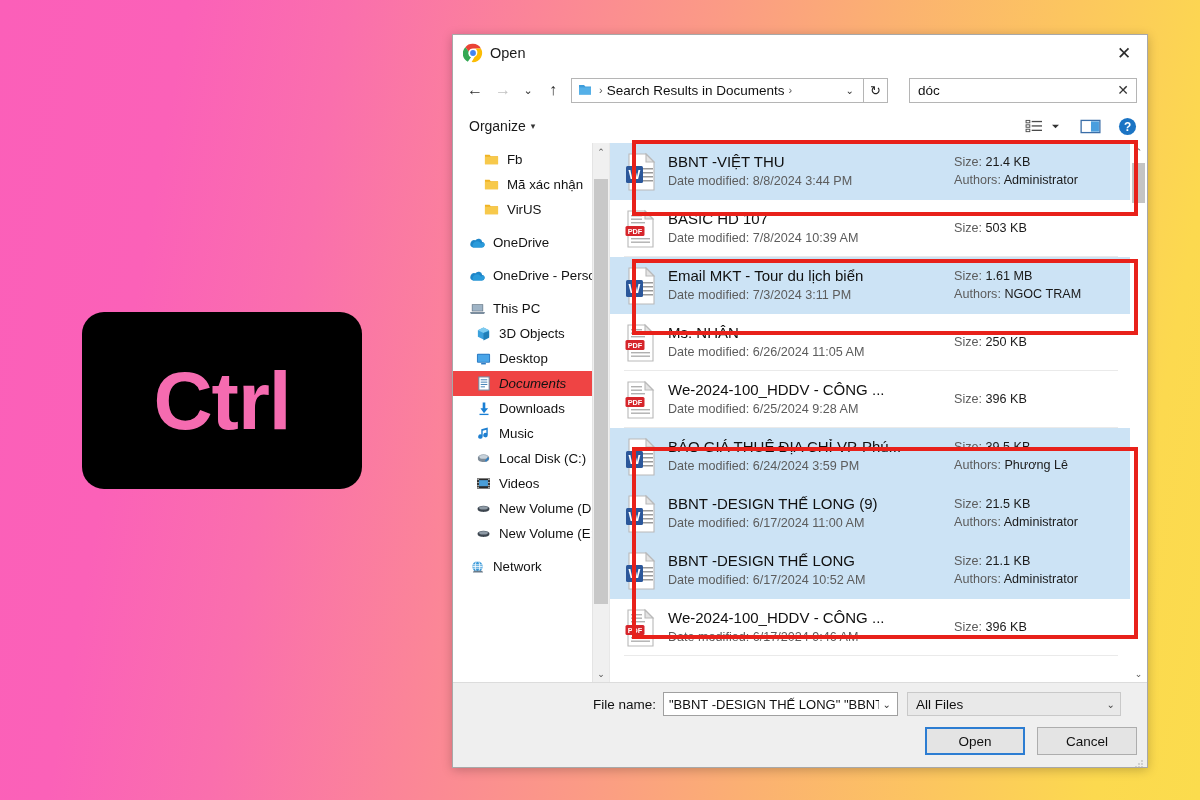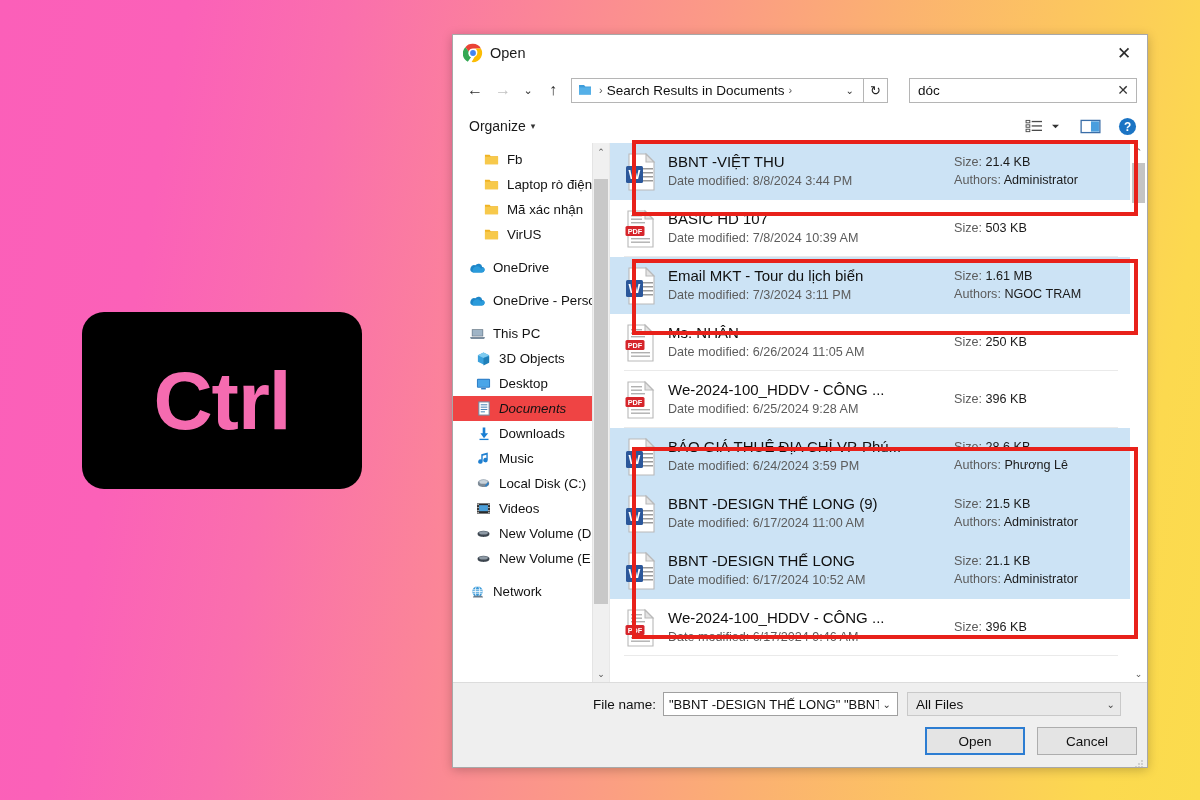--- a/index.html
+++ b/index.html
@@ -291,29 +291,20 @@
               </span>
               <span>Fb</span>
             </div>
             <div class="tree-item indent1">
               <span class="ti-ico">
                 <svg viewBox="0 0 16 16" width="15" height="15">
                   <path d="M1 3h5l1.2 1.5H15V13H1z" fill="#f0b323"></path>
                   <path d="M1 5h14v8H1z" fill="#f7c94b"></path>
                 </svg>
               </span>
-              <span>Laptop rò điện</span>
-            </div>
-            <div class="tree-item indent1">
-              <span class="ti-ico">
-                <svg viewBox="0 0 16 16" width="15" height="15">
-                  <path d="M1 3h5l1.2 1.5H15V13H1z" fill="#f0b323"></path>
-                  <path d="M1 5h14v8H1z" fill="#f7c94b"></path>
-                </svg>
-              </span>
               <span>Mã xác nhận</span>
             </div>
             <div class="tree-item indent1">
               <span class="ti-ico">
                 <svg viewBox="0 0 16 16" width="15" height="15">
                   <path d="M1 3h5l1.2 1.5H15V13H1z" fill="#f0b323"></path>
                   <path d="M1 5h14v8H1z" fill="#f7c94b"></path>
                 </svg>
               </span>
               <span>VirUS</span>
@@ -591,21 +582,21 @@
                     <rect x="18" y="28" width="11" height="1.5"></rect>
                   </g>
                   <rect x="2" y="14" width="17" height="17" rx="1.5" fill="#2b579a"></rect>
                   <text x="10.5" y="27" font-size="12.5" font-family="Liberation Sans, sans-serif" font-weight="bold" fill="#fff" text-anchor="middle">W</text>
                 </svg></span>
               <div class="fmain">
                 <div class="fname">BÁO GIÁ THUÊ ĐỊA CHỈ VP-Phú...</div>
                 <div class="fdate"><span>Date modified:</span> <span>6/24/2024 3:59 PM</span></div>
               </div>
               <div class="fmeta">
-                <div class="fsize"><span>Size:</span> <span class="v">28.6 KB</span></div>
+                <div class="fsize"><span>Size:</span> <span class="v">39.5 KB</span></div>
                 <div class="fauth"><span>Authors:</span> <span class="v">Phương Lê</span></div>
               </div>
             </div>
             <div class="frow sel">
               <span class="ficon"><svg viewBox="0 0 34 40" width="34" height="40">
                   <path d="M5 2h17l8 8v28H5z" fill="#fff" stroke="#b9b9b9" stroke-width="1.1"></path>
                   <path d="M22 2l8 8h-8z" fill="#e4e4e4" stroke="#b9b9b9" stroke-width="1.1"></path>
                   <g fill="#9a9a9a">
                     <rect x="18" y="16" width="11" height="1.5"></rect>
                     <rect x="18" y="20" width="11" height="1.5"></rect>

